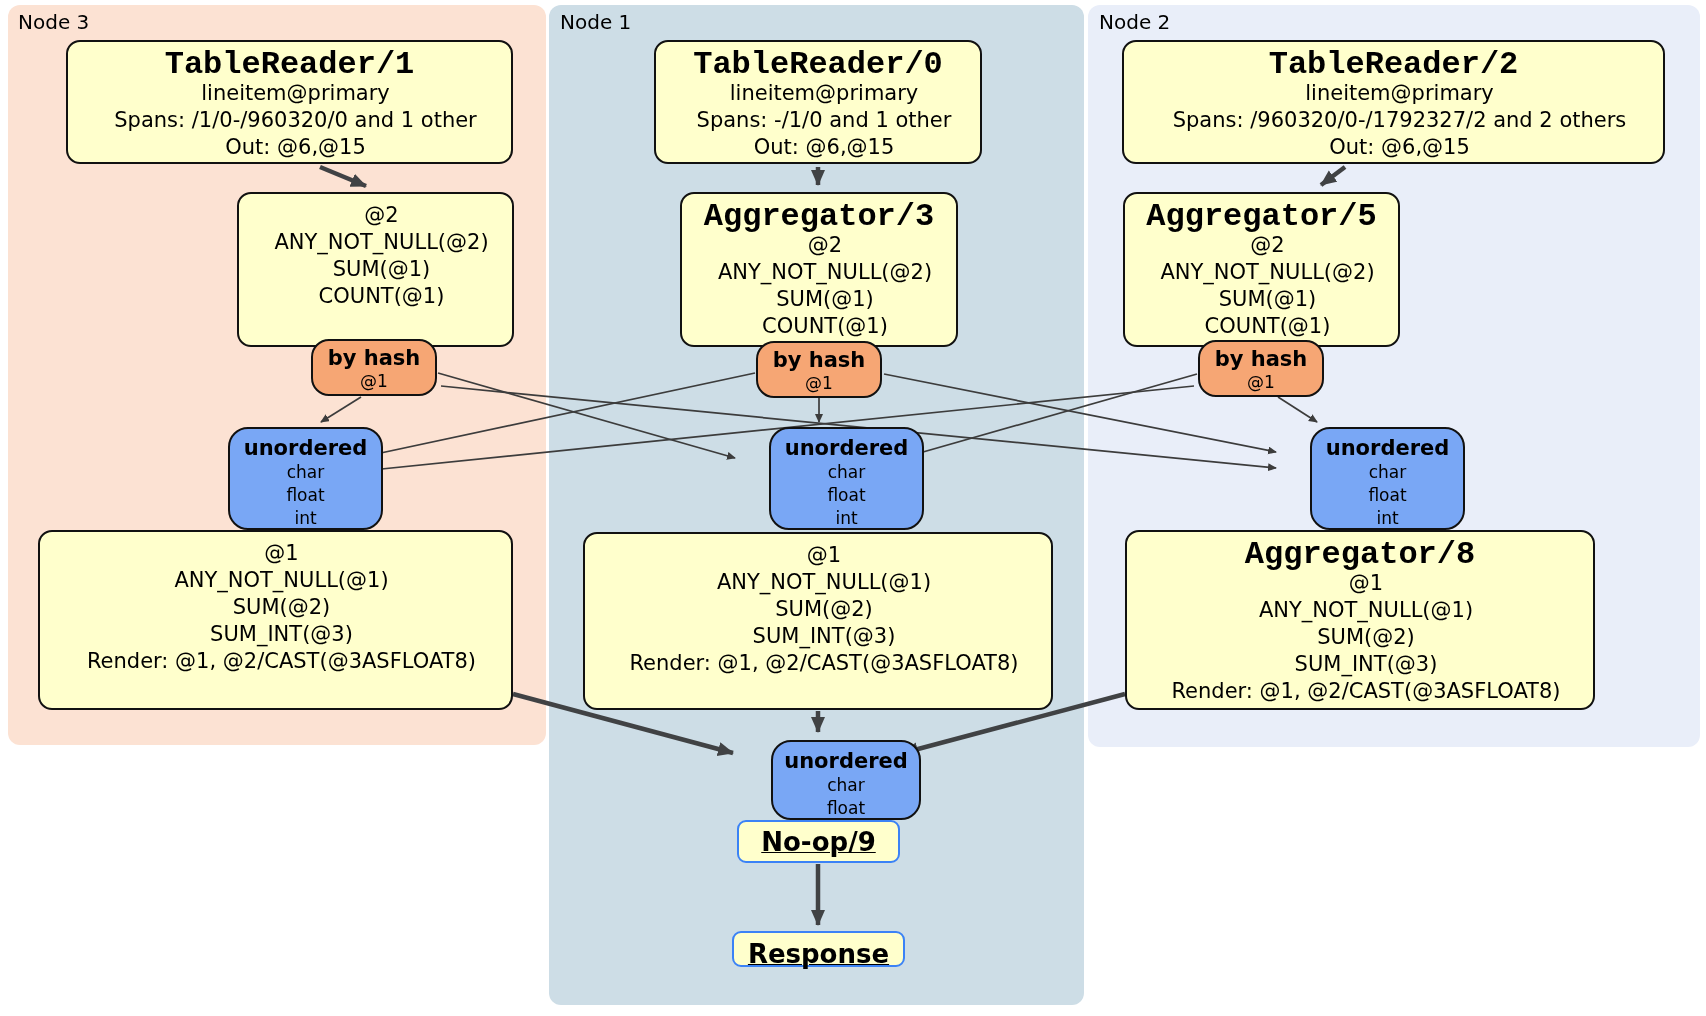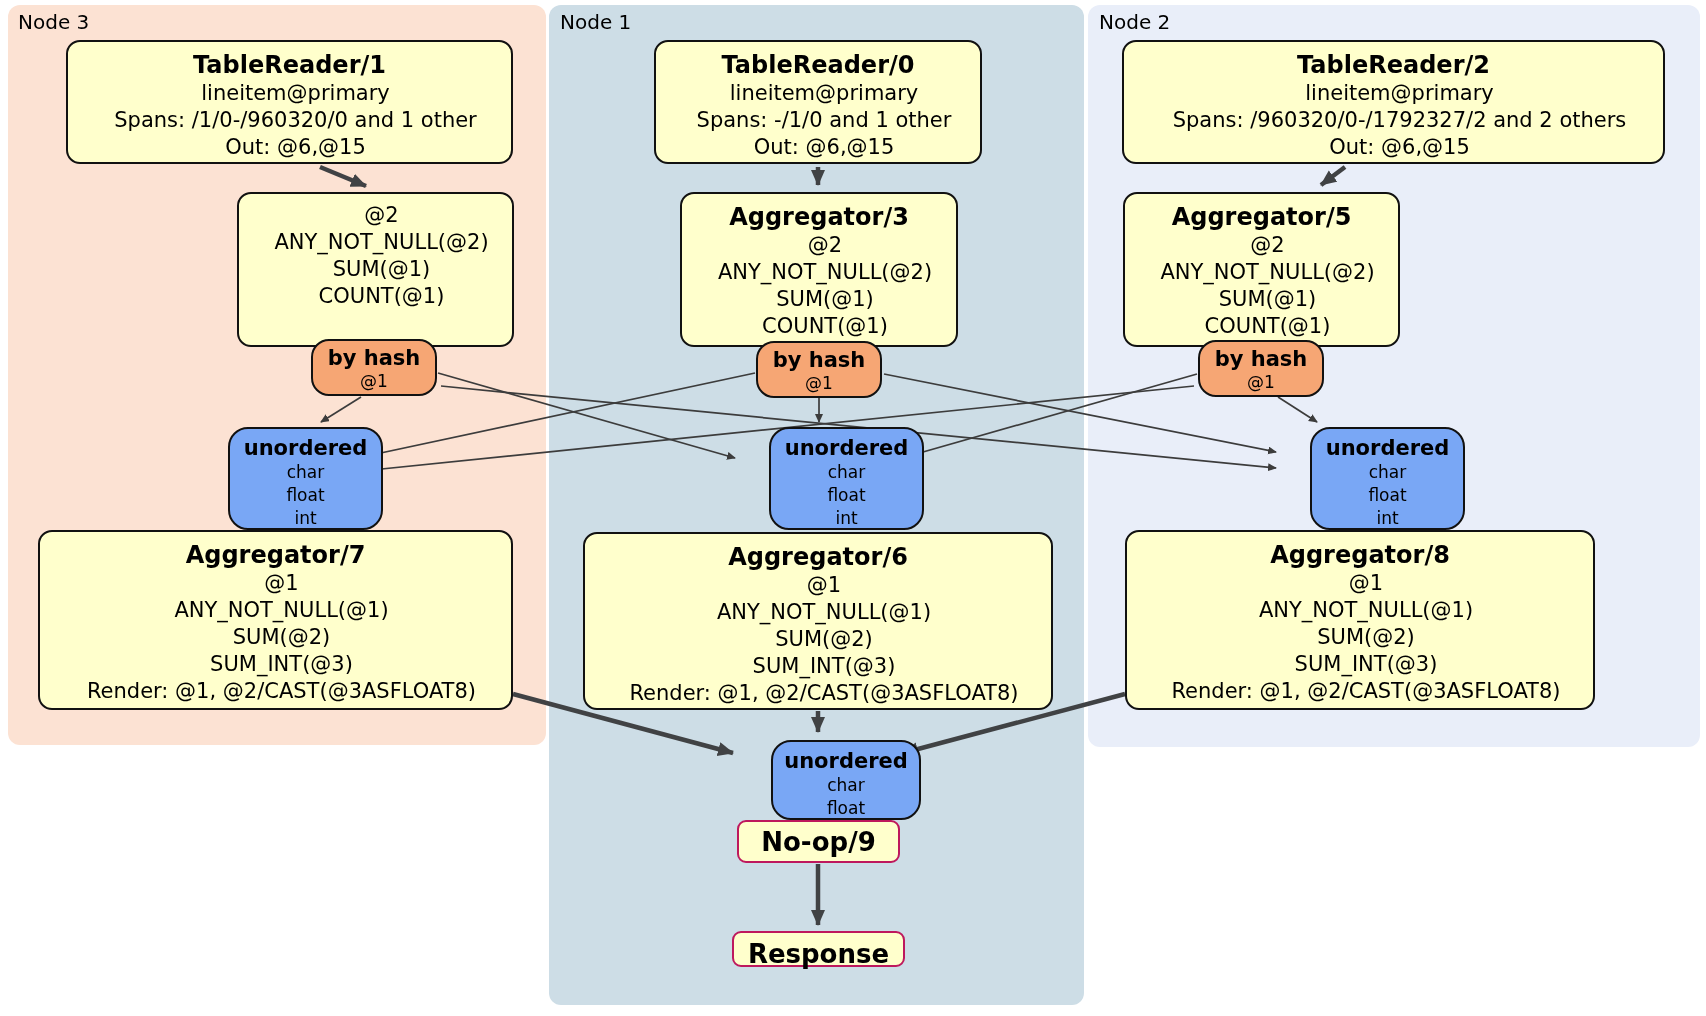--- a/index.html
+++ b/index.html
@@ -6,35 +6,35 @@
   body{font-family:"DejaVu Sans","Liberation Sans",sans-serif;}
   .canvas{position:relative;width:1706px;height:1016px;background:#ffffff;overflow:hidden;}
 
   .region{position:absolute;border-radius:12px;}
   .region-label{position:absolute;font-size:20px;color:#000;}
 
   .edges{position:absolute;left:0;top:0;z-index:2;}
 
   .box{position:absolute;z-index:3;background:#ffffcc;border:2px solid #111;
        border-radius:14px;text-align:center;box-sizing:border-box;padding-top:8px;}
-  .box .title{font-size:24px;font-weight:bold;line-height:30px;color:#000;}
+  .box .title{font-size:32px;font-weight:bold;line-height:30px;color:#000;font-family:Liberation Mono, monospace;}
   .box .line{font-size:21px;line-height:27px;color:#000;margin-left:12px;}
 
   .router{position:absolute;z-index:3;background:#f6a674;border:2px solid #111;
           border-radius:18px;text-align:center;box-sizing:border-box;padding-top:4px;}
   .router .title{font-size:21px;font-weight:bold;line-height:26px;color:#000;}
   .router .line{font-size:17px;line-height:20px;color:#000;}
 
   .sync{position:absolute;z-index:3;background:#79a7f5;border:2px solid #111;
         border-radius:20px;text-align:center;box-sizing:border-box;padding-top:6px;margin-left:28px;}
   .sync .title{font-size:21px;font-weight:bold;line-height:26px;color:#000;}
   .sync .line{font-size:17px;line-height:23px;color:#000;}
 
-  .smallbox{position:absolute;z-index:3;background:#ffffcc;border:2px solid #be185d;
-            border-radius:9px;text-align:center;box-sizing:border-box;}
+  .smallbox{position:absolute;z-index:3;background:#ffffcc;border:2px solid #3b82f6;
+            border-radius:9px;text-align:center;box-sizing:border-box;text-decoration:underline;}
   .smallbox .title{font-size:26px;font-weight:bold;color:#000;}
 </style>
 </head>
 <body>
 
 <div class="canvas">
 
   <div class="region" style="left:8px;top:5px;width:538px;height:740px;background:#fce2d3;"></div>
   <div class="region" style="left:549px;top:5px;width:535px;height:1000px;background:#cddde6;"></div>
   <div class="region" style="left:1088px;top:5px;width:612px;height:742px;background:#e9eef9;"></div>
@@ -90,21 +90,20 @@
     <div class="title">by hash</div>
     <div class="line">@1</div>
   </div>
   <div class="sync" style="left:200px;top:427px;width:155px;height:103px;">
     <div class="title">unordered</div>
     <div class="line">char</div>
     <div class="line">float</div>
     <div class="line">int</div>
   </div>
   <div class="box" style="left:38px;top:530px;width:475px;height:180px;">
-    <div class="title">Aggregator/7</div>
     <div class="line">@1</div>
     <div class="line">ANY_NOT_NULL(@1)</div>
     <div class="line">SUM(@2)</div>
     <div class="line">SUM_INT(@3)</div>
     <div class="line">Render: @1, @2/CAST(@3ASFLOAT8)</div>
   </div>
 
   <div class="box" style="left:654px;top:40px;width:328px;height:124px;">
     <div class="title">TableReader/0</div>
     <div class="line">lineitem@primary</div>
@@ -122,21 +121,20 @@
     <div class="title">by hash</div>
     <div class="line">@1</div>
   </div>
   <div class="sync" style="left:741px;top:427px;width:155px;height:103px;">
     <div class="title">unordered</div>
     <div class="line">char</div>
     <div class="line">float</div>
     <div class="line">int</div>
   </div>
   <div class="box" style="left:583px;top:532px;width:470px;height:178px;">
-    <div class="title">Aggregator/6</div>
     <div class="line">@1</div>
     <div class="line">ANY_NOT_NULL(@1)</div>
     <div class="line">SUM(@2)</div>
     <div class="line">SUM_INT(@3)</div>
     <div class="line">Render: @1, @2/CAST(@3ASFLOAT8)</div>
   </div>
 
   <div class="box" style="left:1122px;top:40px;width:543px;height:124px;">
     <div class="title">TableReader/2</div>
     <div class="line">lineitem@primary</div>

